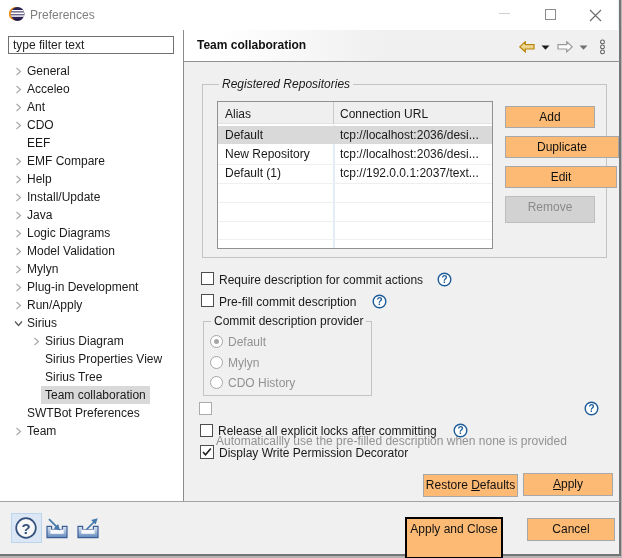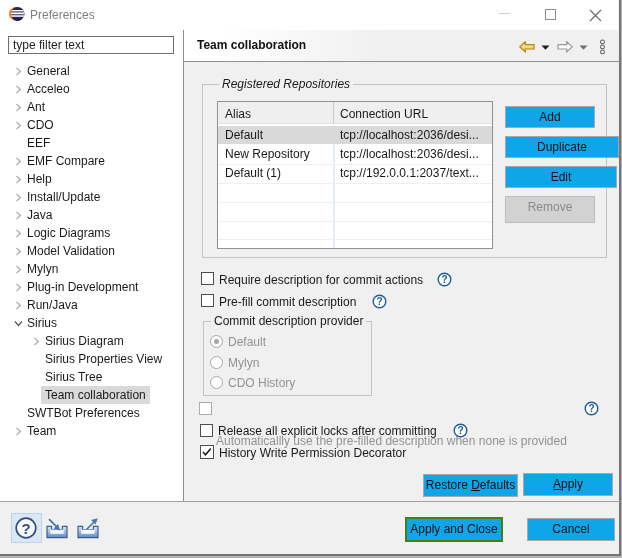--- a/index.html
+++ b/index.html
@@ -36,21 +36,21 @@
 #tblhead { position:absolute; left:0; top:0; width:274px; height:22px; background:#efefef; border-bottom:1px solid #e2e2e2; }
 #tblhead .c1 { position:absolute; left:7px; top:1px; line-height:22px; }
 #tblhead .c2 { position:absolute; left:122px; top:1px; line-height:22px; }
 #coldivh { position:absolute; left:115px; top:0; width:1px; height:22px; background:#c9c9c9; }
 #coldiv { position:absolute; left:115px; top:23px; width:2px; height:123px; background:#e2edf9; }
 .tr { position:absolute; left:0; width:274px; height:18px; line-height:18px; white-space:nowrap; }
 .tr .c1 { position:absolute; left:7px; }
 .tr .c2 { position:absolute; left:122px; }
 .rowline { position:absolute; left:0; width:274px; height:1px; background:#efefef; }
 
-.btn { position:absolute; background:#0ea5e9; border:1px solid #a8a8a8; text-align:center; color:#111; }
+.btn { position:absolute; background:#fdba74; border:1px solid #a8a8a8; text-align:center; color:#111; }
 .btn.dis { background:#d2d2d2; border-color:#bdbdbd; color:#8a8a8a; }
 
 .cb { position:absolute; width:13px; height:13px; background:#fff; border:1px solid #4d4d4d; }
 .cb.dis { border-color:#ababab; }
 .radio { position:absolute; width:13px; height:13px; background:#fff; border:1px solid #a6a6a6; border-radius:50%; }
 .radio .dot { position:absolute; left:3px; top:3px; width:5px; height:5px; border-radius:50%; background:#a6a6a6; }
 .lab { position:absolute; white-space:nowrap; }
 .gray { color:#929292; }
 
 #botline { left:0; top:501px; width:620px; height:1px; background:#a3a3a3; }
@@ -155,21 +155,21 @@
             <path d="M2.5,1 L6.5,4.5 L2.5,8" stroke="#a6a6a6" stroke-width="1.1" fill="none"></path>
           </svg>
         </div>
         <div class="trow" style="top:248px">
           <span class="lbl0">Plug-in Development</span>
           <svg class="chev" style="left:14px" width="9" height="9" viewBox="0 0 9 9">
             <path d="M2.5,1 L6.5,4.5 L2.5,8" stroke="#a6a6a6" stroke-width="1.1" fill="none"></path>
           </svg>
         </div>
         <div class="trow" style="top:266px">
-          <span class="lbl0">Run/Java</span>
+          <span class="lbl0">Run/Apply</span>
           <svg class="chev" style="left:14px" width="9" height="9" viewBox="0 0 9 9">
             <path d="M2.5,1 L6.5,4.5 L2.5,8" stroke="#a6a6a6" stroke-width="1.1" fill="none"></path>
           </svg>
         </div>
         <div class="trow" style="top:284px">
           <span class="lbl0">Sirius</span>
           <svg class="chev" style="left:14px" width="9" height="9" viewBox="0 0 9 9">
             <path d="M1,2.5 L4.5,6.5 L8,2.5" stroke="#555" stroke-width="1.2" fill="none"></path>
           </svg>
         </div>
@@ -302,21 +302,21 @@
   <svg class="abs qi" style="left:453px;top:423px" width="15" height="15" viewBox="0 0 15 15">
     <circle cx="7.5" cy="7.5" r="6.3" fill="#fff" stroke="#1e5c99" stroke-width="1.4"></circle>
     <text x="7.5" y="11" text-anchor="middle" font-size="10" font-weight="bold" fill="#1e5c99">?</text>
   </svg>
 
   <div class="cb" style="left:200px;top:445px;width:14px;height:14px;">
     <svg width="12" height="12" viewBox="0 0 12 12" style="position:absolute;left:0px;top:0px">
       <path d="M2,6 L4.5,8.8 L9.8,2.5" stroke="#1a1a1a" stroke-width="1.5" fill="none"></path>
     </svg>
   </div>
-  <span class="lab" style="left:219px;top:446px;">History Write Permission Decorator</span>
+  <span class="lab" style="left:219px;top:446px;">Display Write Permission Decorator</span>
 
   <div class="btn" style="left:423px;top:474px;width:95px;height:23px;line-height:21px;">Restore <u>D</u>efaults</div>
   <div class="btn" style="left:523px;top:473px;width:90px;height:23px;line-height:21px;"><u>A</u>pply</div>
 
   <div class="abs" id="botline"></div>
 
   <div class="abs" id="helpbox"></div>
   <svg class="abs" style="left:15px;top:517px" width="22" height="22" viewBox="0 0 22 22">
     <circle cx="11" cy="11" r="9.8" fill="#f7f7f7" stroke="#33507d" stroke-width="1.7"></circle>
     <text x="11" y="16.5" text-anchor="middle" font-size="15" font-weight="bold" fill="#33507d">?</text>
@@ -334,15 +334,15 @@
     <path d="M3,2.2 L12.5,11.7" stroke="#4679ad" stroke-width="1.7"></path>
     <path d="M14.2,13.4 L7.6,11.6 L12.1,7.1 Z" fill="#4679ad"></path>
   </svg>
   <svg class="abs" style="left:77px;top:517px" width="23" height="22" viewBox="0 0 23 22">
     <path d="M1,9.3 h4.6 v3.3 h10.8 v-3.3 h4.6 v11.3 h-20 z" fill="url(#tray)" stroke="#3c5f97" stroke-width="1.2"></path>
     <path d="M4.4,12.6 h13.2 v4.2 h-13.2 z" fill="#f6f8fb"></path>
     <path d="M9.5,12.5 L19,3" stroke="#4679ad" stroke-width="1.7"></path>
     <path d="M20.7,1.3 L14.1,3.1 L18.6,7.6 Z" fill="#4679ad"></path>
   </svg>
 
-  <div class="btn" style="left:405px;top:517px;width:98px;height:25px;line-height:21px;border:2px solid #4d7c0f;">Apply and Close</div>
+  <div class="btn" style="left:405px;top:517px;width:98px;height:42px;line-height:21px;border:2px solid #000000;">Apply and Close</div>
   <div class="btn" style="left:527px;top:518px;width:88px;height:23px;line-height:21px;">Cancel</div>
 </div>
 
 </body></html>

